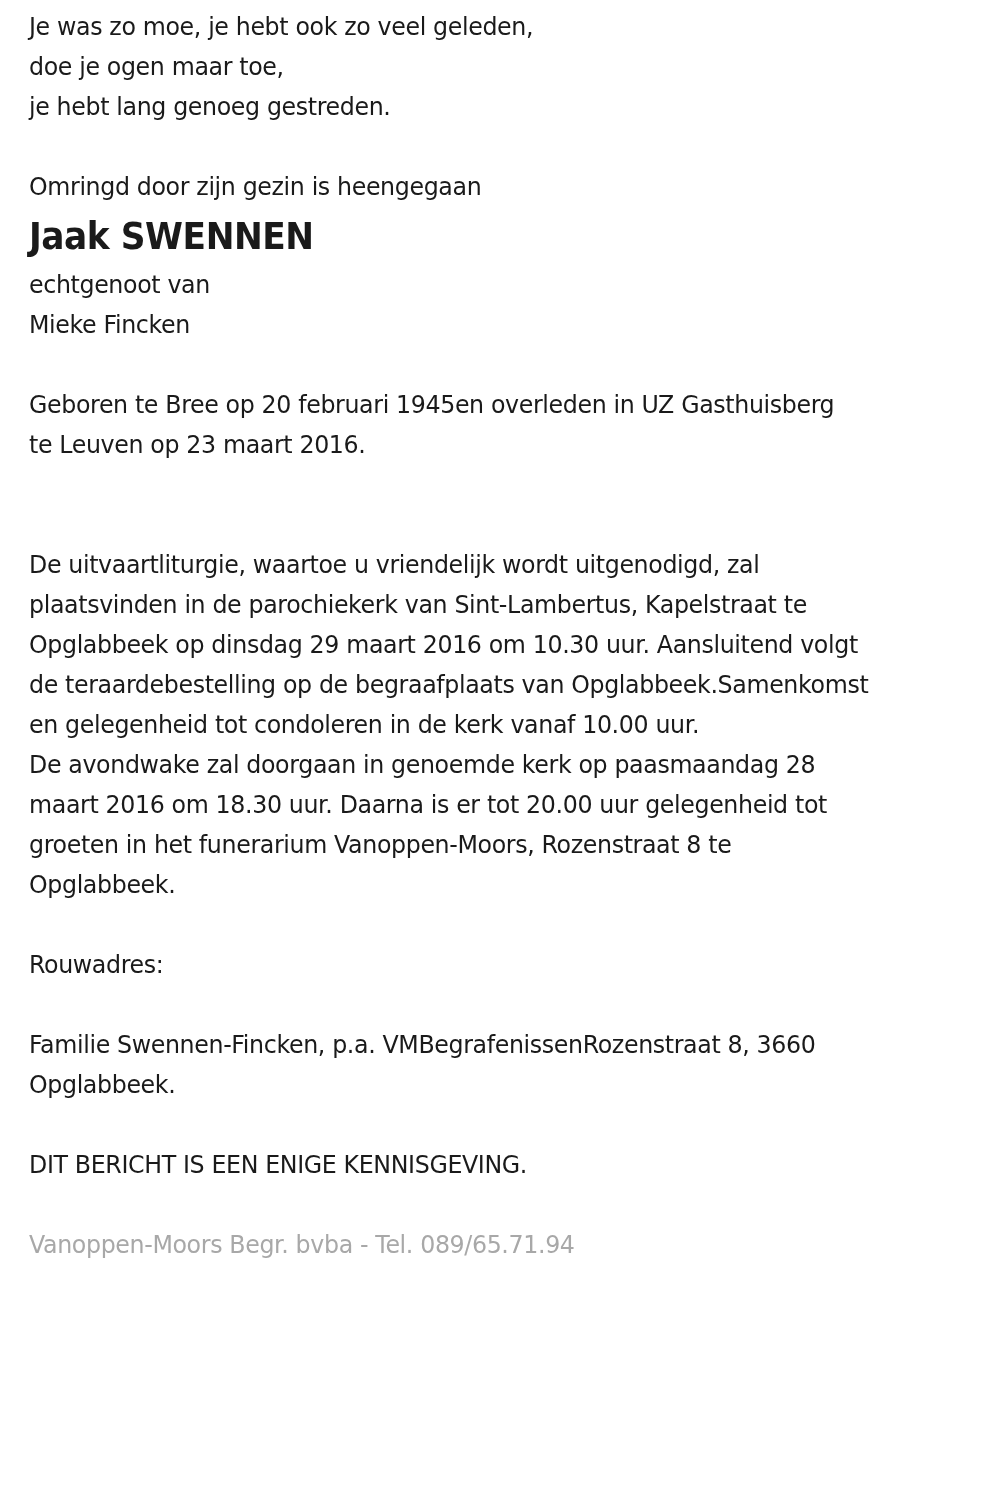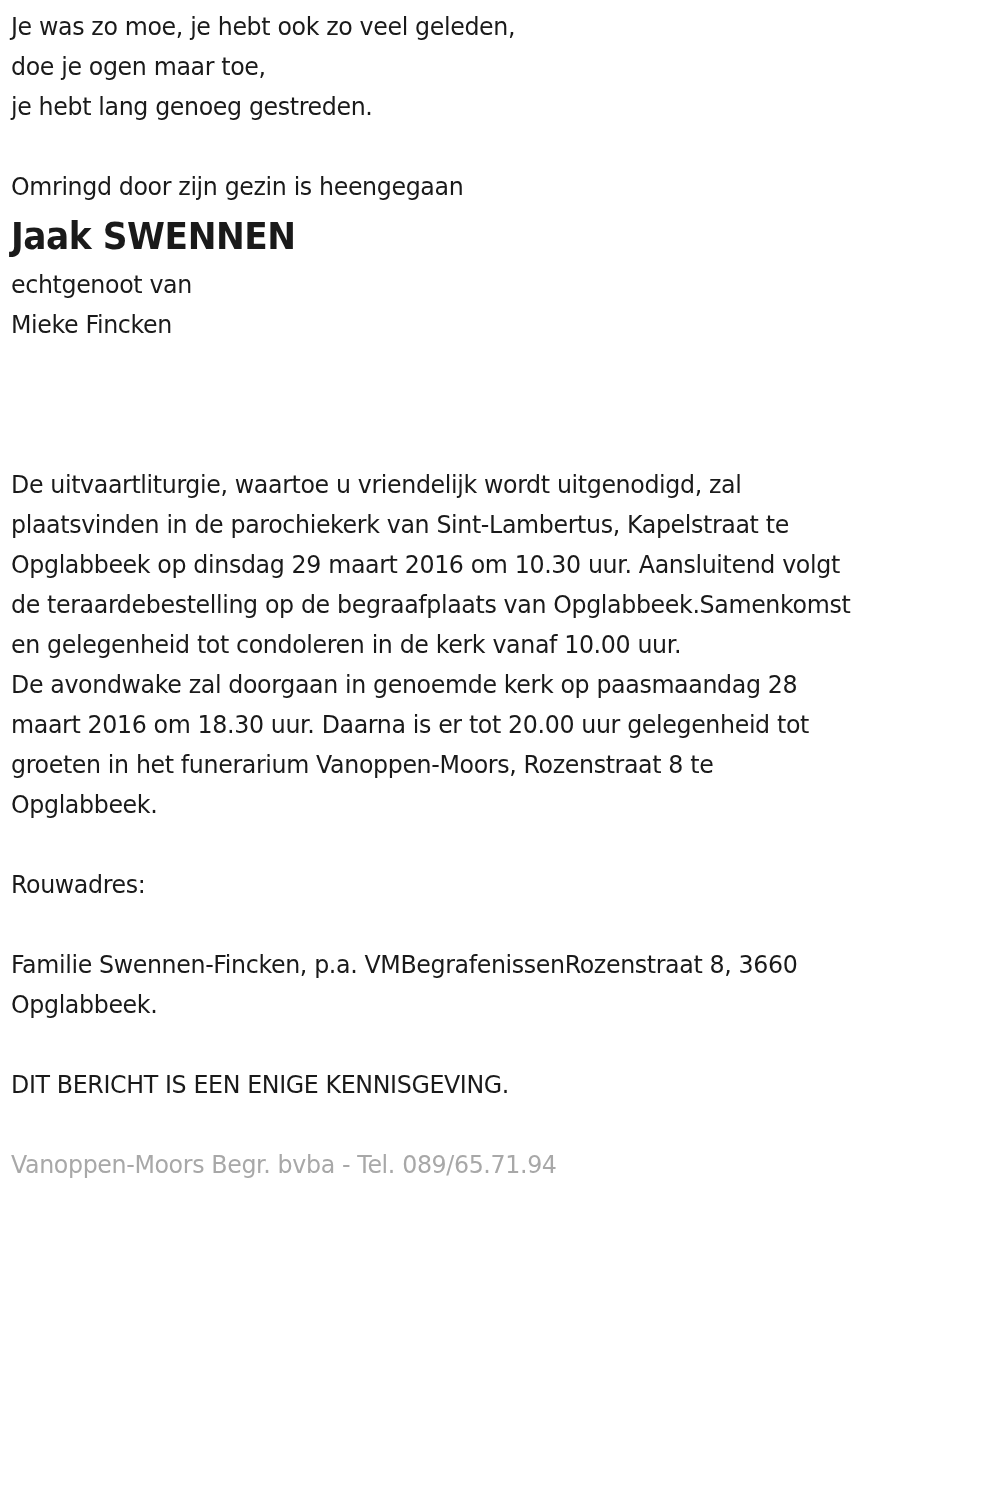--- a/index.html
+++ b/index.html
@@ -1,21 +1,21 @@
 <!DOCTYPE html>
 <html><head>
 <meta charset="utf-8">
 <style>
   html, body { margin: 0; padding: 0; background: #ffffff; }
   body {
     width: 1000px; height: 1510px; overflow: hidden;
     font-family: "DejaVu Sans", sans-serif;
     color: #1a1a1a;
   }
-  .page { position: relative; padding: 6px 11px 0 11px; }
+  .page { position: relative; padding: 6px 11px 0 29px; }
   .line {
     font-size: 25.5px;
     line-height: 40px;
     white-space: nowrap;
     letter-spacing: -0.4px;
     transform: scaleX(0.93);
     transform-origin: left center;
   }
   .gap { height: 40px; }
   .name {
@@ -46,20 +46,24 @@
   <div class="gap"></div>
 
   <div class="line">Omringd door zijn gezin is heengegaan</div>
 
   <div class="name">Jaak SWENNEN</div>
   <div class="line">echtgenoot van</div>
   <div class="line">Mieke Fincken</div>
 
   <div class="gap"></div>
 
+  <div>
+    <div class="line">Geboren te Bree op 20 februari 1945en overleden in UZ Gasthuisberg</div>
+    <div class="line">te Leuven op 23 maart 2016.</div>
+  </div>
 
   <div class="gap"></div>
 
 
   <div class="gap"></div>
 
   <div>
     <div class="line">De uitvaartliturgie, waartoe u vriendelijk wordt uitgenodigd, zal</div>
     <div class="line">plaatsvinden in de parochiekerk van Sint-Lambertus, Kapelstraat te</div>
     <div class="line">Opglabbeek op dinsdag 29 maart 2016 om 10.30 uur. Aansluitend volgt</div>

